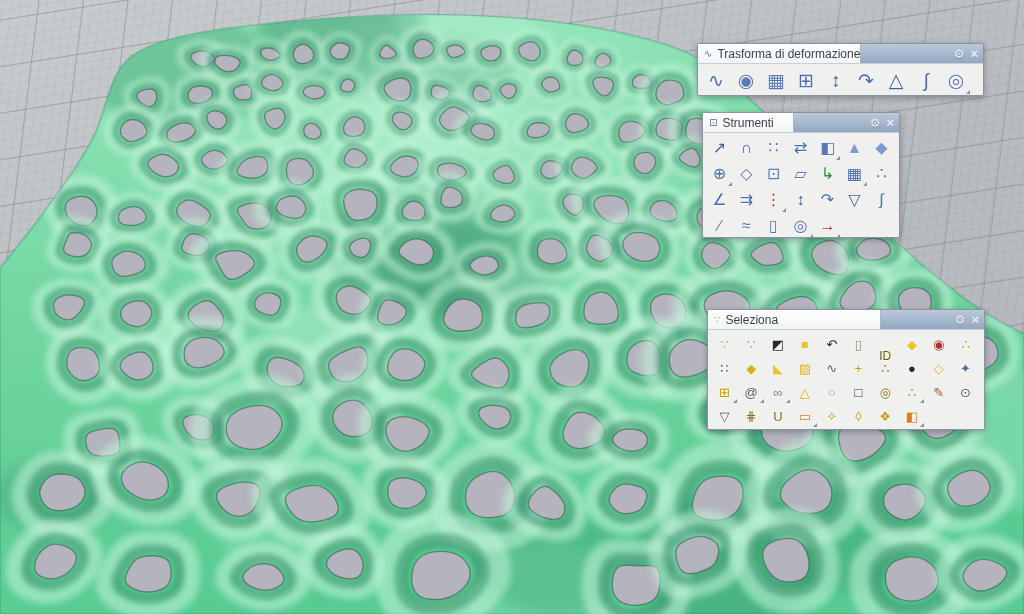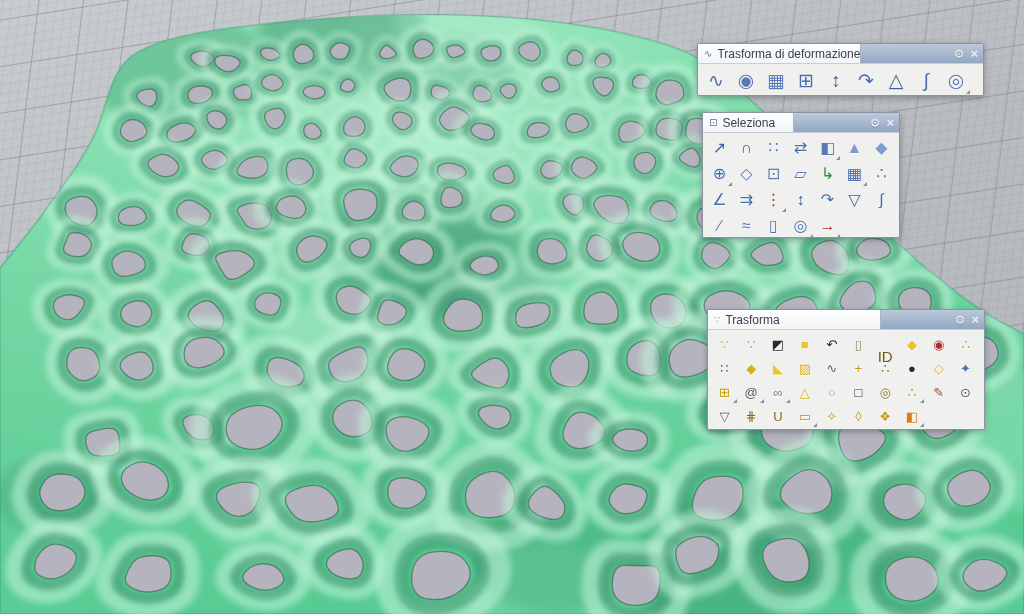--- a/index.html
+++ b/index.html
@@ -600,141 +600,141 @@
         <div class="tb-btn flyout">
           <span class="glyph" style="color: rgb(91, 121, 184);">◎</span>
         </div>
       </div>
   </div>
 
   <div class="toolbar tb-md" id="tb-trasforma">
     <div class="tb-titlebar">
       <div class="tb-left">
         <span class="tb-grip" style="color: rgb(74, 111, 174);">⊡</span>
+        <span class="tb-title">Strumenti</span>
+      </div>
+      <div class="tb-right">
+        <span class="tb-gear">⚙</span>
+        <span class="tb-close">×</span>
+      </div>
+    </div>
+    <div class="tb-body">
+        <div class="tb-btn">
+          <span class="glyph" style="color: rgb(61, 95, 158);">↗</span>
+        </div>
+        <div class="tb-btn">
+          <span class="glyph" style="color: rgb(61, 95, 158);">∩</span>
+        </div>
+        <div class="tb-btn">
+          <span class="glyph" style="color: rgb(91, 121, 184);">∷</span>
+        </div>
+        <div class="tb-btn">
+          <span class="glyph" style="color: rgb(74, 111, 174);">⇄</span>
+        </div>
+        <div class="tb-btn flyout">
+          <span class="glyph" style="color: rgb(91, 121, 184);">◧</span>
+        </div>
+        <div class="tb-btn">
+          <span class="glyph" style="color: rgb(126, 156, 208);">▲</span>
+        </div>
+        <div class="tb-btn">
+          <span class="glyph" style="color: rgb(126, 156, 208);">◆</span>
+        </div>
+        <div class="tb-btn flyout">
+          <span class="glyph" style="color: rgb(74, 111, 174);">⊕</span>
+        </div>
+        <div class="tb-btn">
+          <span class="glyph" style="color: rgb(91, 121, 184);">◇</span>
+        </div>
+        <div class="tb-btn">
+          <span class="glyph" style="color: rgb(91, 121, 184);">⊡</span>
+        </div>
+        <div class="tb-btn">
+          <span class="glyph" style="color: rgb(91, 121, 184);">▱</span>
+        </div>
+        <div class="tb-btn">
+          <span class="glyph" style="color: rgb(46, 138, 60);">↳</span>
+        </div>
+        <div class="tb-btn flyout">
+          <span class="glyph" style="color: rgb(74, 111, 174);">▦</span>
+        </div>
+        <div class="tb-btn">
+          <span class="glyph" style="color: rgb(74, 111, 174);">∴</span>
+        </div>
+        <div class="tb-btn">
+          <span class="glyph" style="color: rgb(74, 111, 174);">∠</span>
+        </div>
+        <div class="tb-btn">
+          <span class="glyph" style="color: rgb(74, 111, 174);">⇉</span>
+        </div>
+        <div class="tb-btn flyout">
+          <span class="glyph" style="color: rgb(178, 50, 48);">⋮</span>
+        </div>
+        <div class="tb-btn">
+          <span class="glyph" style="color: rgb(61, 95, 158);">↕</span>
+        </div>
+        <div class="tb-btn">
+          <span class="glyph" style="color: rgb(74, 111, 174);">↷</span>
+        </div>
+        <div class="tb-btn">
+          <span class="glyph" style="color: rgb(61, 95, 158);">▽</span>
+        </div>
+        <div class="tb-btn">
+          <span class="glyph" style="color: rgb(74, 111, 174);">∫</span>
+        </div>
+        <div class="tb-btn">
+          <span class="glyph" style="color: rgb(91, 121, 184);">∕</span>
+        </div>
+        <div class="tb-btn">
+          <span class="glyph" style="color: rgb(91, 121, 184);">≈</span>
+        </div>
+        <div class="tb-btn">
+          <span class="glyph" style="color: rgb(91, 121, 184);">▯</span>
+        </div>
+        <div class="tb-btn flyout">
+          <span class="glyph" style="color: rgb(91, 121, 184);">◎</span>
+        </div>
+        <div class="tb-btn flyout">
+          <span class="glyph" style="color: rgb(192, 39, 31);">→</span>
+        </div>
+      </div>
+  </div>
+
+  <div class="toolbar tb-sm" id="tb-seleziona">
+    <div class="tb-titlebar">
+      <div class="tb-left">
+        <span class="tb-grip" style="color: rgb(199, 154, 16);">∵</span>
         <span class="tb-title">Seleziona</span>
       </div>
       <div class="tb-right">
         <span class="tb-gear">⚙</span>
         <span class="tb-close">×</span>
       </div>
     </div>
     <div class="tb-body">
         <div class="tb-btn">
-          <span class="glyph" style="color: rgb(61, 95, 158);">↗</span>
-        </div>
-        <div class="tb-btn">
-          <span class="glyph" style="color: rgb(61, 95, 158);">∩</span>
-        </div>
-        <div class="tb-btn">
-          <span class="glyph" style="color: rgb(91, 121, 184);">∷</span>
-        </div>
-        <div class="tb-btn">
-          <span class="glyph" style="color: rgb(74, 111, 174);">⇄</span>
-        </div>
-        <div class="tb-btn flyout">
-          <span class="glyph" style="color: rgb(91, 121, 184);">◧</span>
-        </div>
-        <div class="tb-btn">
-          <span class="glyph" style="color: rgb(126, 156, 208);">▲</span>
-        </div>
-        <div class="tb-btn">
-          <span class="glyph" style="color: rgb(126, 156, 208);">◆</span>
-        </div>
-        <div class="tb-btn flyout">
-          <span class="glyph" style="color: rgb(74, 111, 174);">⊕</span>
-        </div>
-        <div class="tb-btn">
-          <span class="glyph" style="color: rgb(91, 121, 184);">◇</span>
-        </div>
-        <div class="tb-btn">
-          <span class="glyph" style="color: rgb(91, 121, 184);">⊡</span>
-        </div>
-        <div class="tb-btn">
-          <span class="glyph" style="color: rgb(91, 121, 184);">▱</span>
-        </div>
-        <div class="tb-btn">
-          <span class="glyph" style="color: rgb(46, 138, 60);">↳</span>
-        </div>
-        <div class="tb-btn flyout">
-          <span class="glyph" style="color: rgb(74, 111, 174);">▦</span>
-        </div>
-        <div class="tb-btn">
-          <span class="glyph" style="color: rgb(74, 111, 174);">∴</span>
-        </div>
-        <div class="tb-btn">
-          <span class="glyph" style="color: rgb(74, 111, 174);">∠</span>
-        </div>
-        <div class="tb-btn">
-          <span class="glyph" style="color: rgb(74, 111, 174);">⇉</span>
-        </div>
-        <div class="tb-btn flyout">
-          <span class="glyph" style="color: rgb(178, 50, 48);">⋮</span>
-        </div>
-        <div class="tb-btn">
-          <span class="glyph" style="color: rgb(61, 95, 158);">↕</span>
-        </div>
-        <div class="tb-btn">
-          <span class="glyph" style="color: rgb(74, 111, 174);">↷</span>
-        </div>
-        <div class="tb-btn">
-          <span class="glyph" style="color: rgb(61, 95, 158);">▽</span>
-        </div>
-        <div class="tb-btn">
-          <span class="glyph" style="color: rgb(74, 111, 174);">∫</span>
-        </div>
-        <div class="tb-btn">
-          <span class="glyph" style="color: rgb(91, 121, 184);">∕</span>
-        </div>
-        <div class="tb-btn">
-          <span class="glyph" style="color: rgb(91, 121, 184);">≈</span>
-        </div>
-        <div class="tb-btn">
-          <span class="glyph" style="color: rgb(91, 121, 184);">▯</span>
-        </div>
-        <div class="tb-btn flyout">
-          <span class="glyph" style="color: rgb(91, 121, 184);">◎</span>
-        </div>
-        <div class="tb-btn flyout">
-          <span class="glyph" style="color: rgb(192, 39, 31);">→</span>
-        </div>
-      </div>
-  </div>
-
-  <div class="toolbar tb-sm" id="tb-seleziona">
-    <div class="tb-titlebar">
-      <div class="tb-left">
-        <span class="tb-grip" style="color: rgb(199, 154, 16);">∵</span>
-        <span class="tb-title">Trasforma</span>
-      </div>
-      <div class="tb-right">
-        <span class="tb-gear">⚙</span>
-        <span class="tb-close">×</span>
-      </div>
-    </div>
-    <div class="tb-body">
-        <div class="tb-btn">
           <span class="glyph" style="color: rgb(217, 175, 31);">∵</span>
         </div>
         <div class="tb-btn">
           <span class="glyph" style="color: rgb(154, 160, 168);">∵</span>
         </div>
         <div class="tb-btn">
           <span class="glyph" style="color: rgb(42, 42, 42);">◩</span>
         </div>
         <div class="tb-btn">
           <span class="glyph" style="color: rgb(232, 197, 44);">■</span>
         </div>
         <div class="tb-btn">
           <span class="glyph" style="color: rgb(42, 42, 42);">↶</span>
         </div>
         <div class="tb-btn">
           <span class="glyph" style="color: rgb(138, 143, 106);">▯</span>
         </div>
         <div class="tb-btn">
-          <span class="glyph" style="color: rgb(106, 90, 16); font-size: 15px; margin-top: 24px;">ID</span>
+          <span class="glyph" style="color: rgb(106, 90, 16); font-size: 12px; margin-top: 24px;">ID</span>
         </div>
         <div class="tb-btn">
           <span class="glyph" style="color: rgb(232, 197, 44);">◆</span>
         </div>
         <div class="tb-btn">
           <span class="glyph" style="color: rgb(176, 48, 48);">◉</span>
         </div>
         <div class="tb-btn">
           <span class="glyph" style="color: rgb(199, 154, 16);">∴</span>
         </div>

